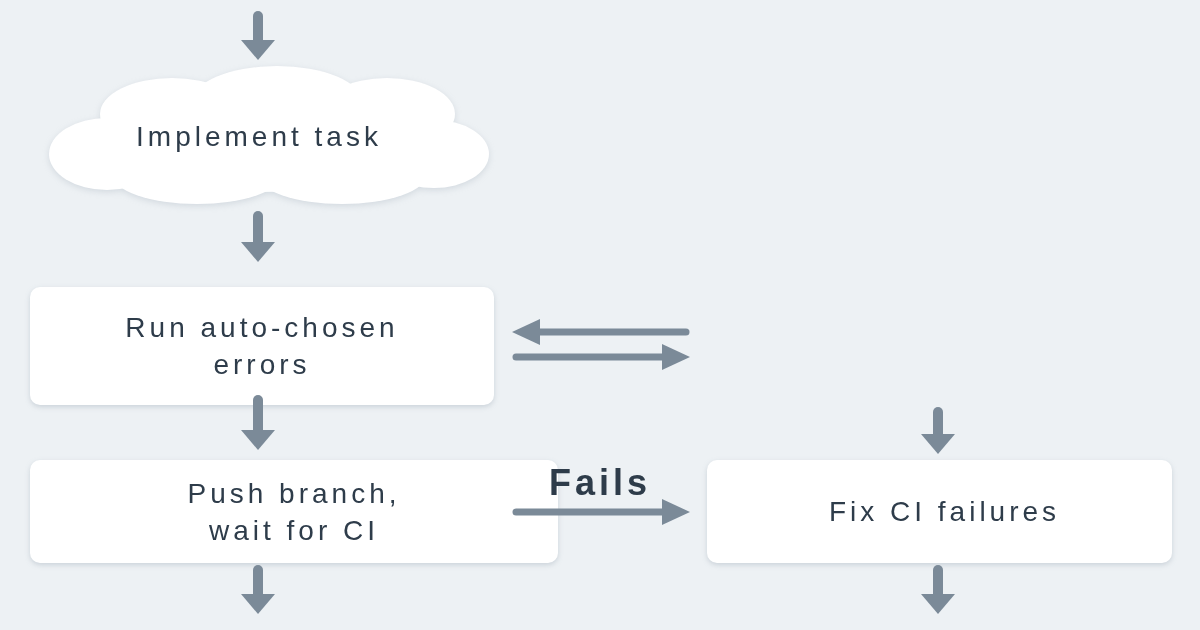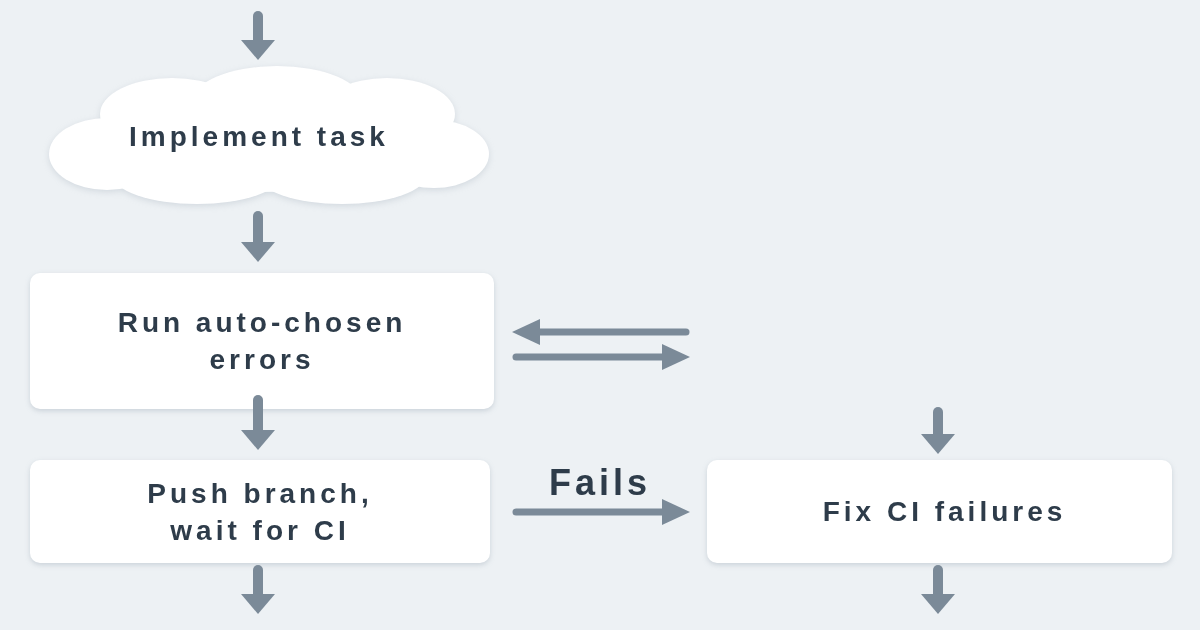--- a/index.html
+++ b/index.html
@@ -38,21 +38,21 @@
     display: flex;
     align-items: center;
     justify-content: center;
     filter: drop-shadow(0 2px 3px rgba(150,162,175,0.30));
   }
   .cloud-node svg { position: absolute; inset: 0; width: 100%; height: 100%; }
   .cloud-node .node-label { position: relative; z-index: 2; }
 
   .node-label {
     font-size: 28px;
-    font-weight: 700;
+    font-weight: 400;
     letter-spacing: 4px;
     color: var(--text);
     text-align: center;
     line-height: 37px;
     white-space: nowrap;
   }
 
   .edge-label {
     position: absolute;
     font-size: 36px;
@@ -93,21 +93,21 @@
       </g>
     </svg>
     <div class="node-label">Implement task</div>
   </div>
 
   <svg class="arrow" style="left:240px; top:212px;" width="36" height="50" viewBox="0 0 36 50">
     <line class="arrow-line" x1="18" y1="4" x2="18" y2="30"></line>
     <polygon class="arrow-head" points="1,30 35,30 18,50"></polygon>
   </svg>
 
-  <div class="rect-node" style="left:30px; top:273px; width:464px; height:136px;">
+  <div class="rect-node" style="left:30px; top:287px; width:464px; height:118px;">
     <div class="node-label">Run auto-chosen</div>
     <div class="node-label">errors</div>
   </div>
 
   <svg class="arrow" style="left:512px; top:318px;" width="178" height="28" viewBox="0 0 178 28">
     <line class="arrow-line-h" x1="26" y1="14" x2="174" y2="14"></line>
     <polygon class="arrow-head" points="28,1 28,27 0,14"></polygon>
   </svg>
   <svg class="arrow" style="left:512px; top:343px;" width="178" height="28" viewBox="0 0 178 28">
     <line class="arrow-line-h" x1="4" y1="14" x2="152" y2="14"></line>
@@ -118,21 +118,21 @@
   <svg class="arrow" style="left:240px; top:396px;" width="36" height="54" viewBox="0 0 36 54">
     <line class="arrow-line" x1="18" y1="4" x2="18" y2="34"></line>
     <polygon class="arrow-head" points="1,34 35,34 18,54"></polygon>
   </svg>
 
   <svg class="arrow" style="left:920px; top:408px;" width="36" height="46" viewBox="0 0 36 46">
     <line class="arrow-line" x1="18" y1="4" x2="18" y2="26"></line>
     <polygon class="arrow-head" points="1,26 35,26 18,46"></polygon>
   </svg>
 
-  <div class="rect-node" style="left:30px; top:460px; width:460px; height:103px;">
+  <div class="rect-node" style="left:30px; top:460px; width:528px; height:103px;">
     <div class="node-label">Push branch,</div>
     <div class="node-label">wait for CI</div>
   </div>
 
   <div class="edge-label" style="left:540px; top:462px; width:120px;">Fails</div>
   <svg class="arrow" style="left:512px; top:498px;" width="178" height="28" viewBox="0 0 178 28">
     <line class="arrow-line-h" x1="4" y1="14" x2="152" y2="14"></line>
     <polygon class="arrow-head" points="150,1 150,27 178,14"></polygon>
   </svg>
 

